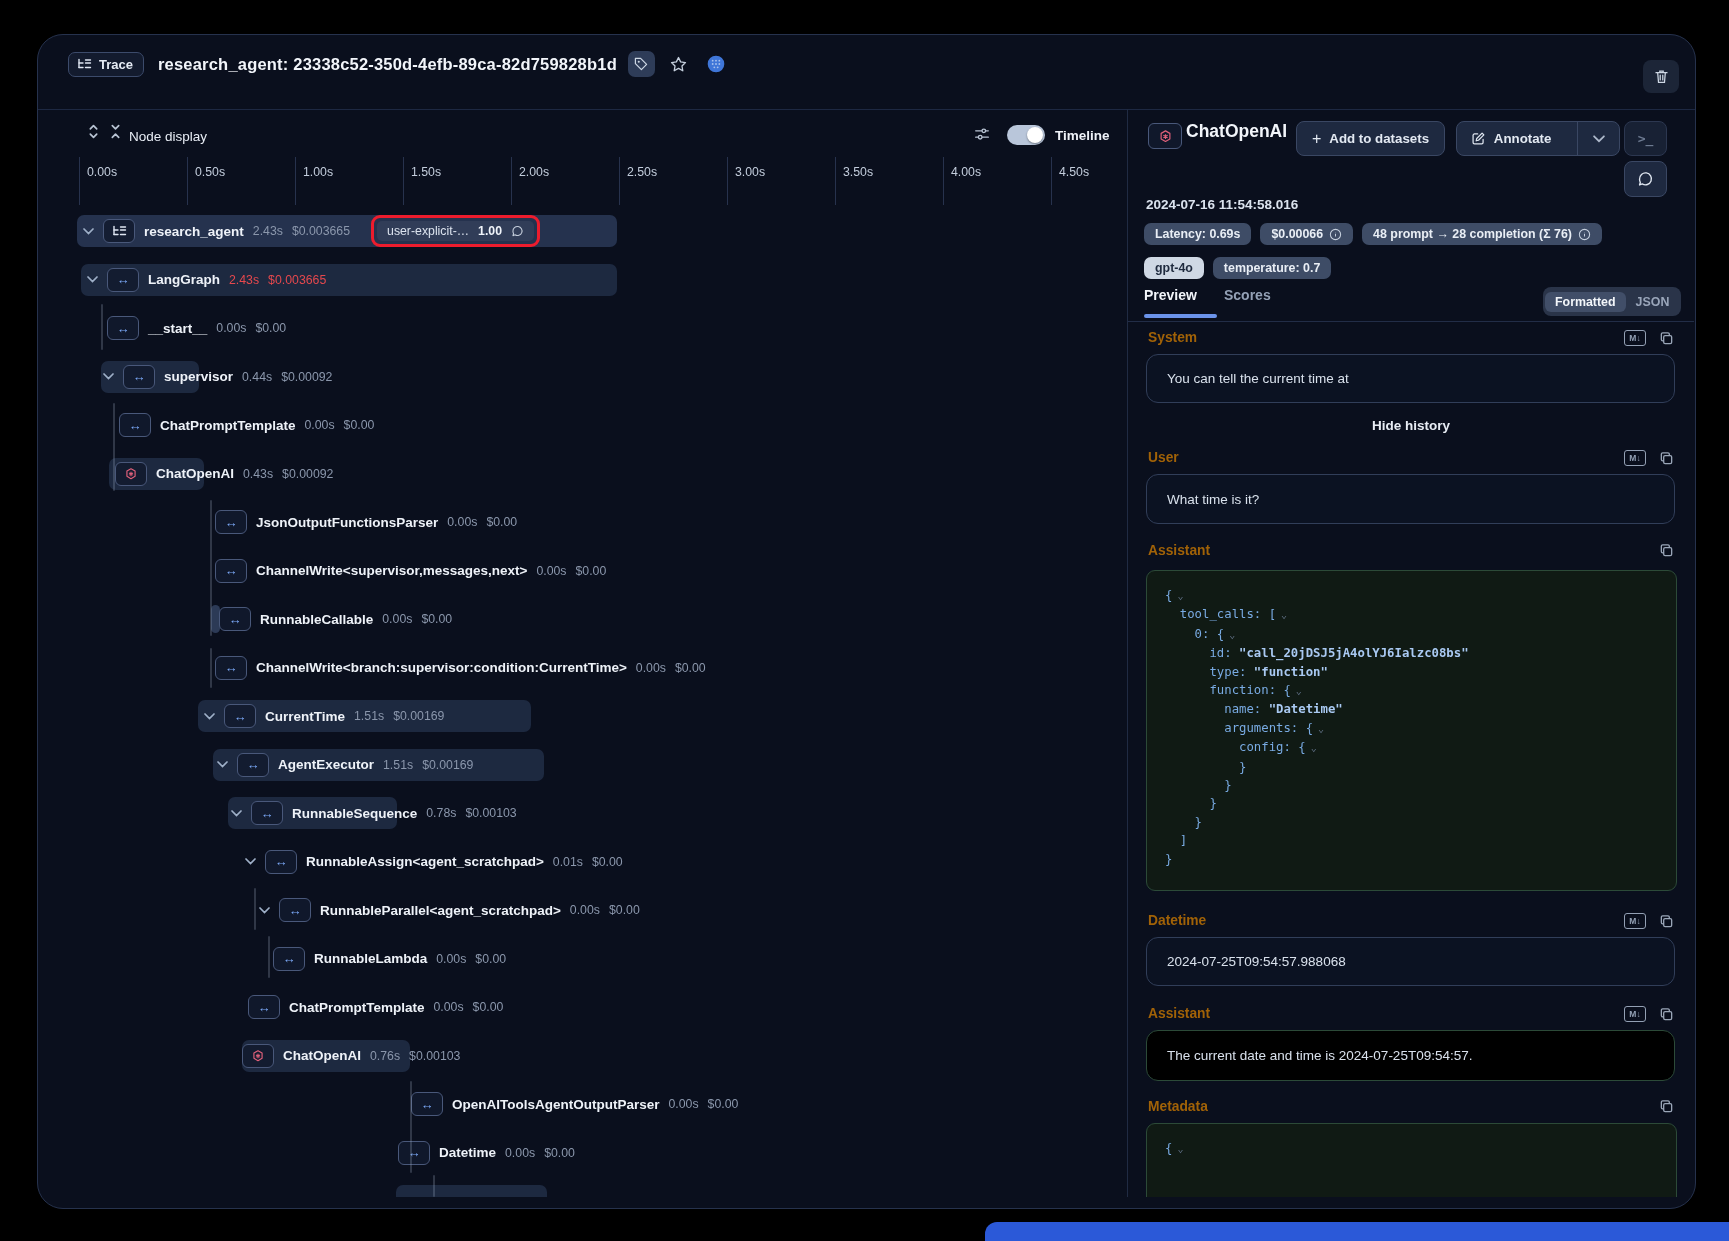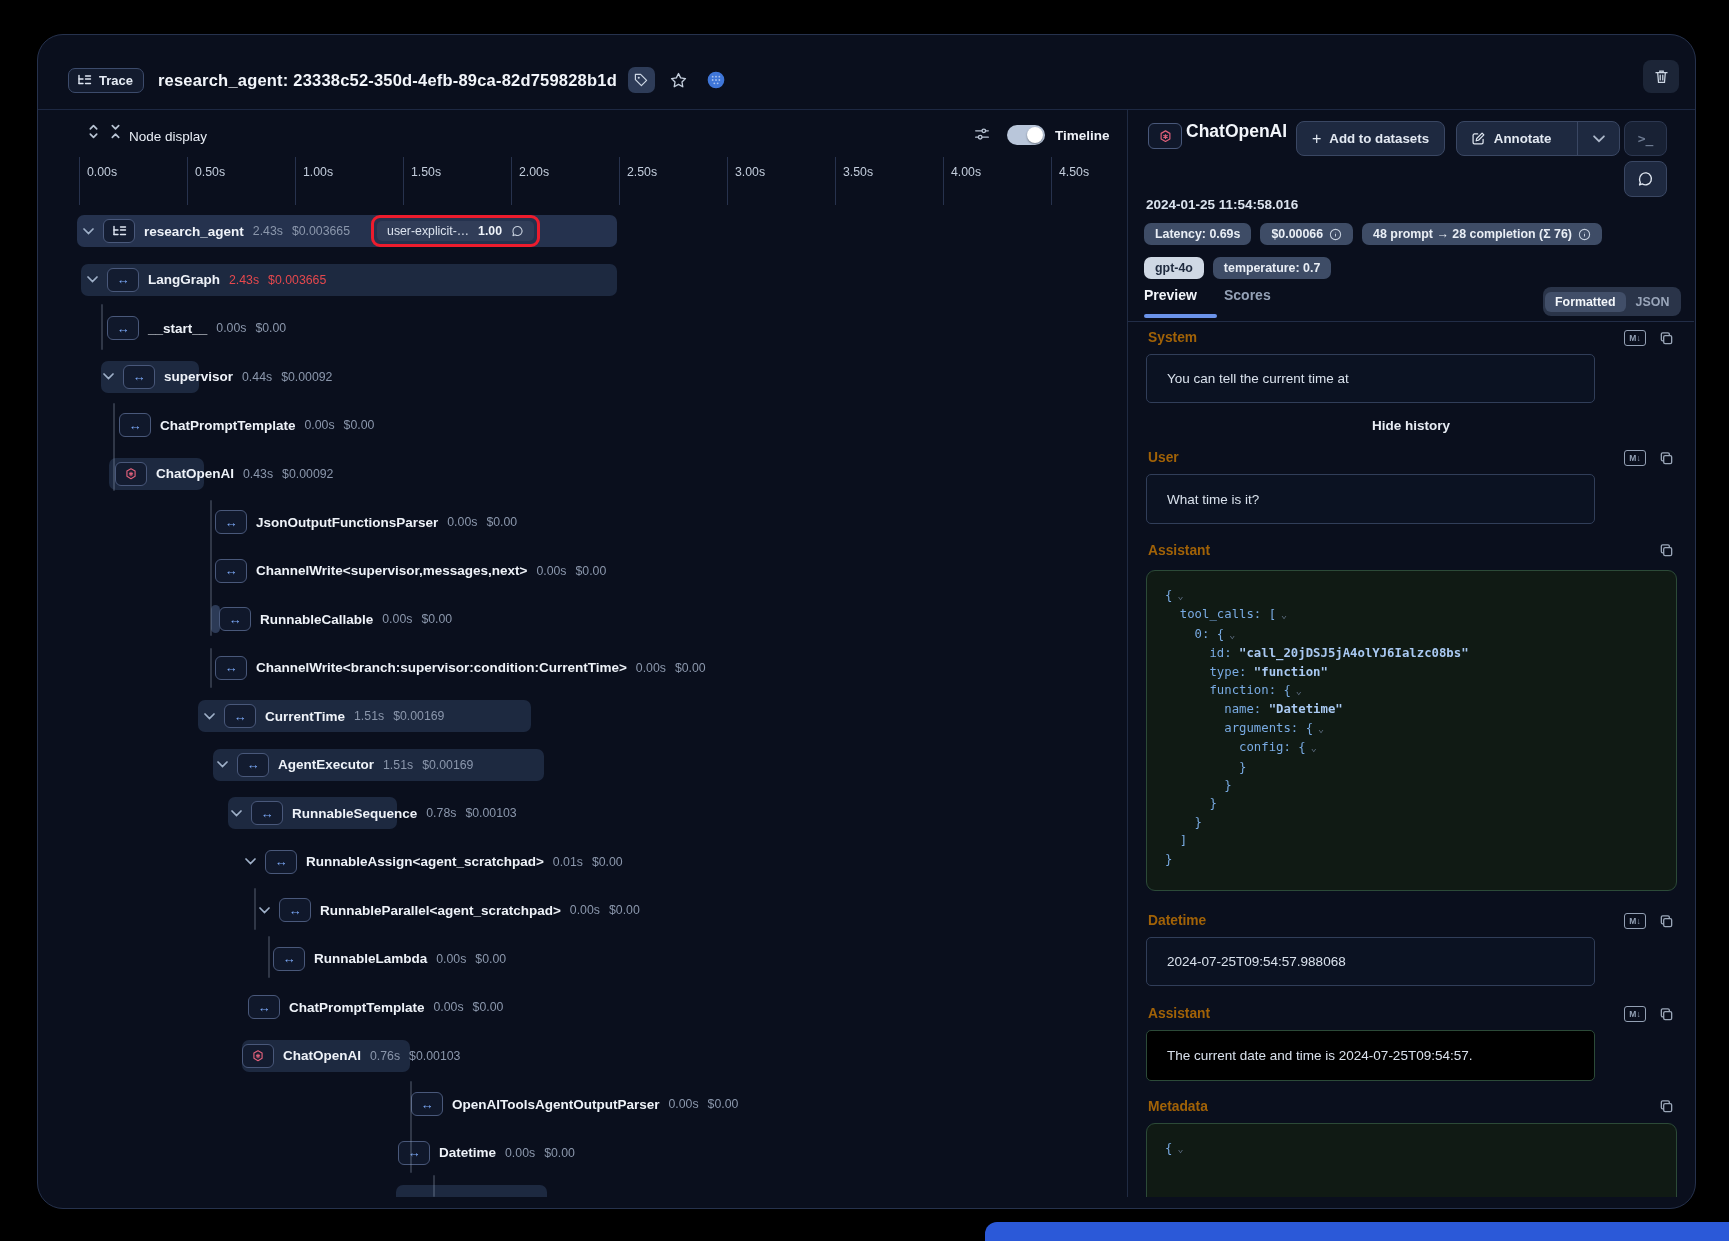--- a/index.html
+++ b/index.html
@@ -3,21 +3,21 @@
 <meta charset="utf-8">
 <style>
   html,body{margin:0;padding:0;background:#000;width:1729px;height:1241px;overflow:hidden;
     font-family:"Liberation Sans",sans-serif;-webkit-font-smoothing:antialiased;}
   .abs{position:absolute}
   #window{position:absolute;left:37px;top:34px;width:1657px;height:1173px;background:#0a0f1d;
     border:1px solid #26324d;border-radius:26px;overflow:hidden;box-shadow:0 0 40px rgba(0,0,0,.8)}
   #bluebar{position:absolute;left:985px;top:1222px;width:744px;height:19px;background:#2b59d8;border-radius:12px 0 0 0}
   
   #topbar{position:absolute;left:0;top:0;width:100%;height:74px;border-bottom:1px solid #1d2842}
-  #topbar-inner{position:absolute;left:30px;top:32px;display:flex;align-items:center;gap:11px}
+  #topbar-inner{position:absolute;left:30px;top:16px;display:flex;align-items:center;gap:11px}
   .trace-badge{display:flex;align-items:center;gap:7px;border:1px solid #3c4b6b;background:#131b2e;
     border-radius:7px;padding:4px 10px 4px 8px;color:#e6ecf5;font-size:13px;font-weight:bold}
   .win-title{color:#f2f5fa;font-size:16.5px;font-weight:bold;letter-spacing:.2px;margin-left:3px}
   .iconbtn{display:flex;align-items:center;justify-content:center;border-radius:7px;cursor:pointer}
   .tag-btn{width:27px;height:26px;background:#2e3c58}
   .plain-ic{width:26px;height:26px}
   .trash-btn{position:absolute;left:1605px;top:25px;width:36px;height:33px;background:#1c2537;border-radius:8px}
   
   #leftpanel{position:absolute;left:1px;top:74px;width:1088px;height:1088px;overflow:hidden}
   #divider{position:absolute;left:1089px;top:74px;width:1px;height:1088px;background:#202b43}
@@ -67,21 +67,21 @@
   .tab-underline{position:absolute;height:3.5px;background:#6b93ea;border-radius:2px}
   .tabs-border{position:absolute;left:0;width:566px;height:1px;background:#222d47}
   .seg-ctl{position:absolute;display:flex;align-items:center;background:#2a3449;border-radius:8px;padding:2px;height:25px}
   .seg{padding:3px 10px;font-size:12.4px;font-weight:bold;border-radius:6px}
   .seg.active{background:#414e68;color:#f3f6fa}
   .seg.inactive{color:#9aa6ba}
   .sec-head{position:absolute;color:#a16207;font-size:13.8px;font-weight:bold}
   .head-icons{position:absolute;display:flex;gap:13px;align-items:center}
   .md-ic{width:20px;height:14px;border:1.3px solid #93a0b4;border-radius:3px;color:#93a0b4;font-size:8.5px;
     display:flex;align-items:center;justify-content:center;font-weight:bold}
-  .txtbox{position:absolute;width:449px;border:1px solid #313e59;background:#0b1222;border-radius:5px;
+  .txtbox{position:absolute;width:529px;border:1px solid #313e59;background:#0b1222;border-radius:12px;
     display:flex;align-items:center;color:#d9e1ec;font-size:13.5px;padding-left:20px;box-sizing:border-box}
   .greenbox{background:#000000;border-color:#2c4a38}
   .codebox{position:absolute;width:531px;background:#101a14;border:1px solid #2c4a38;border-radius:9px;
     box-sizing:border-box;padding:15px 18px;font-family:"DejaVu Sans Mono",monospace;font-size:12.3px;
     color:#79abe3;overflow:hidden}
   .codeline{white-space:pre;line-height:18.4px}
   .cv{font-weight:bold;color:#a9c9f2}
   .cchev{color:#64748b;font-size:10px;margin-left:5px}
   .hide-history{position:absolute;left:0;width:566px;text-align:center;color:#e8edf5;
     font-size:13.5px;font-weight:bold;cursor:pointer}
@@ -432,21 +432,21 @@
     </div>
     <div class="btn btn-terminal" style="left:496px;top:12px;width:41px">
       <span>&gt;_</span>
     </div>
     <div class="btn" style="left:496px;top:52px;width:41px;height:34px">
       <svg width="17" height="17" viewBox="0 0 20 20" fill="none" stroke="#dfe6f0" stroke-width="1.6">
         <path d="M3 9.6a7 7 0 1 1 3.2 5.5L3 16.4l.9-3.2A7 7 0 0 1 3 9.6z" stroke-linejoin="round"></path>
       </svg>
     </div>
 
-    <div class="rp-timestamp">2024-01-25 11:54:58.016</div>
+    <div class="rp-timestamp">2024-07-16 11:54:58.016</div>
 
     <div class="pillrow" style="left:16px;top:114px">
       <span class="mpill">Latency: 0.69s</span>
       <span class="mpill">
         <span>$0.00066</span>
         <svg width="13" height="13" viewBox="0 0 16 16" fill="none" stroke="#c4cedd" stroke-width="1.3">
             <circle cx="8" cy="8" r="6.3"></circle>
             <path d="M8 7.2v3.4M8 4.9v.2"></path>
           </svg>
       </span>

